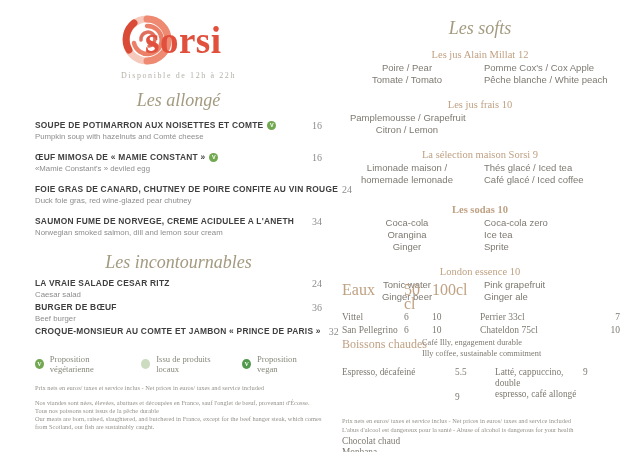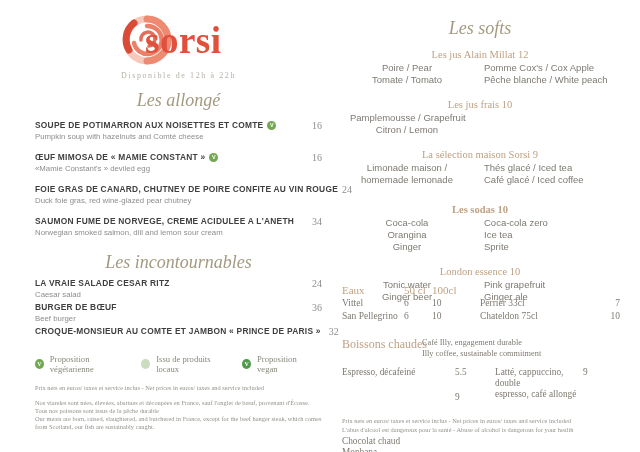--- a/index.html
+++ b/index.html
@@ -68,21 +68,21 @@
   .drink-row .r{flex:1;text-align:left;padding-left:10px;}
   
   .eaux{position:absolute;left:342px;top:283px;width:278px;
     font-family:"Liberation Serif",serif;font-size:9.5px;color:#7e7a72;}
   .eaux-row{display:flex;line-height:13px;}
   .eaux-row .name{width:62px;}
   .eaux-row .c50{width:28px;}
   .eaux-row .c100{width:48px;}
   .eaux-row .rname{width:86px;}
   .eaux-row .rprice{width:54px;text-align:right;}
-  .eaux-head{color:#bfa183;font-size:11px;line-height:14px;}
+  .eaux-head{color:#bfa183;font-size:16px;line-height:14px;}
   
   .chaudes{position:absolute;left:342px;top:337px;width:280px;height:76px;
     font-family:"Liberation Serif",serif;color:#7e7a72;}
   .chaudes .head{position:absolute;left:0;top:0;
     font-size:12px;color:#bfa183;}
   .chaudes .note{position:absolute;left:80px;top:1px;
     font-size:8.3px;line-height:10.5px;color:#7e7a72;}
   .ch-item{position:absolute;font-size:9.3px;line-height:11px;}
   
   .fineprint-right{position:absolute;left:342px;top:417px;width:280px;

